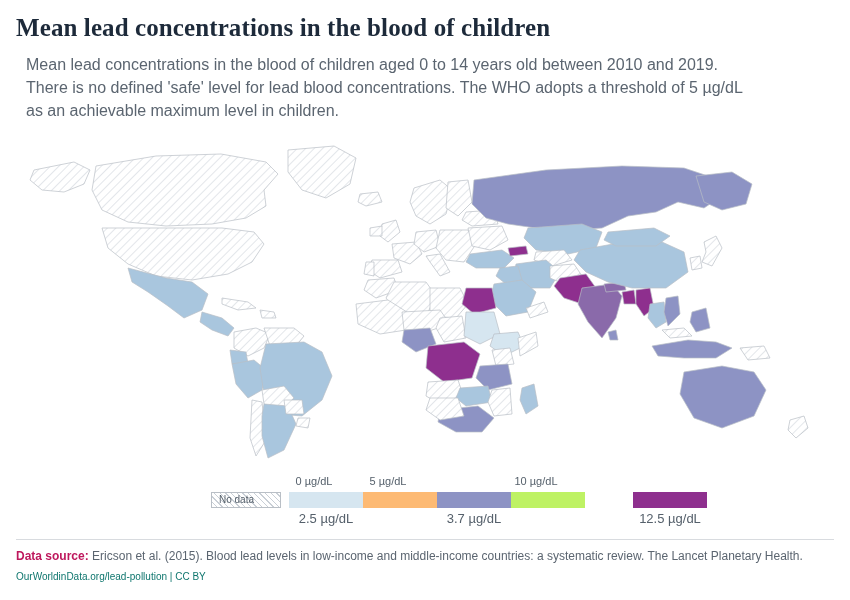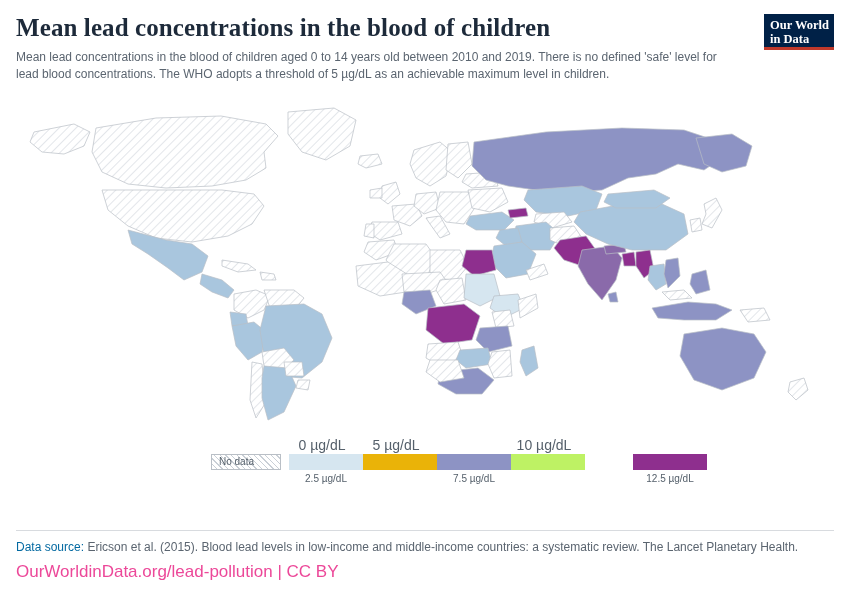--- a/index.html
+++ b/index.html
@@ -28,25 +28,25 @@
   .title {
     font-family: "Liberation Serif", serif;
     font-size: 25px;
     font-weight: bold;
     color: #1d2a3a;
     letter-spacing: 0.1px;
     margin: 0 8px 6px 0;
     line-height: 1.15;
   }
   .subtitle {
-    font-size: 12px;
+    font-size: 16px;
     line-height: 1.45;
     color: #5b6570;
     max-width: 720px;
-    margin: 0;
+    margin: 10px;
   }
   .owid-logo {
     position: absolute;
     top: 0px;
     right: 0px;
     width: 70px;
     height: 36px;
     background: #002147;
     color: #ffffff;
     font-family: "Liberation Serif", serif;
@@ -115,33 +115,33 @@
     height: 16px;
   }
   .bin {
     height: 16px;
     width: 74px;
     position: relative;
   }
   .bin .tick-label {
     position: absolute;
     top: -17px;
-    left: 12px;
+    left: 4px;
     transform: translateX(-50%);
-    font-size: 14px;
+    font-size: 11px;
     color: #55606b;
     white-space: nowrap;
     padding-left: 42px;
   }
   .bin .mid-label {
     position: absolute;
     top: 19px;
     left: 50%;
     transform: translateX(-50%);
-    font-size: 10px;
+    font-size: 13px;
     color: #55606b;
     white-space: nowrap;
     text-align: right;
   }
   
   .footer {
     position: absolute;
     left: 16px;
     right: 16px;
     bottom: 18px;
@@ -149,40 +149,36 @@
     padding-top: 8px;
   }
   .source {
     font-size: 12px;
     color: #5b6570;
     line-height: 1.45;
     margin: 0 0 6px 0;
     max-width: 800px;
   }
   .source .lbl {
-    font-weight: normal;
-    color: #0369a1;
+    font-weight: bold;
+    color: #be185d;
   }
   .owid-url {
-    font-size: 17px;
-    color: #ec4899;
+    font-size: 10px;
+    color: #0f766e;
   }
 </style>
 </head>
 <body>
 
 <div class="page">
 
   <div class="header">
     <h1 class="title">Mean lead concentrations in the blood of children</h1>
     <p class="subtitle">Mean lead concentrations in the blood of children aged 0 to 14 years old between 2010 and 2019. There is no defined 'safe' level for lead blood concentrations. The WHO adopts a threshold of 5 µg/dL as an achievable maximum level in children.</p>
-    <div class="owid-logo">
-      <span>Our World</span>
-      <span>in Data</span>
-    </div>
   </div>
 
   <div class="map-wrap">
     <svg width="818" height="330" viewBox="0 0 818 330" xmlns="http://www.w3.org/2000/svg">
       <defs>
         <pattern id="hatch" width="6" height="6" patternTransform="rotate(45)" patternUnits="userSpaceOnUse">
           <rect width="6" height="6" fill="#ffffff"></rect>
           <line x1="0" y1="0" x2="0" y2="6" stroke="#ccd2d9" stroke-width="1.1"></line>
         </pattern>
       </defs>
@@ -296,25 +292,25 @@
 
   <div class="legend">
     <div class="legend-inner">
       <div class="nodata-box"></div>
       <div class="nodata-label">No data</div>
       <div class="bins">
         <div class="bin" style="background:#d6e6f0;">
           <div class="tick-label">0 µg/dL</div>
           <div class="mid-label">2.5 µg/dL</div>
         </div>
-        <div class="bin" style="background:#eab308;">
+        <div class="bin" style="background:#fdba74;">
           <div class="tick-label">5 µg/dL</div>
         </div>
         <div class="bin" style="background:#8d93c4;">
-          <div class="mid-label">7.5 µg/dL</div>
+          <div class="mid-label">3.7 µg/dL</div>
         </div>
         <div class="bin" style="background:#bef264;">
           <div class="tick-label">10 µg/dL</div>
         </div>
         <div class="bin" style="background:#8e2f8e;margin-left:48px;">
           <div class="mid-label">12.5 µg/dL</div>
         </div>
       </div>
     </div>
   </div>

